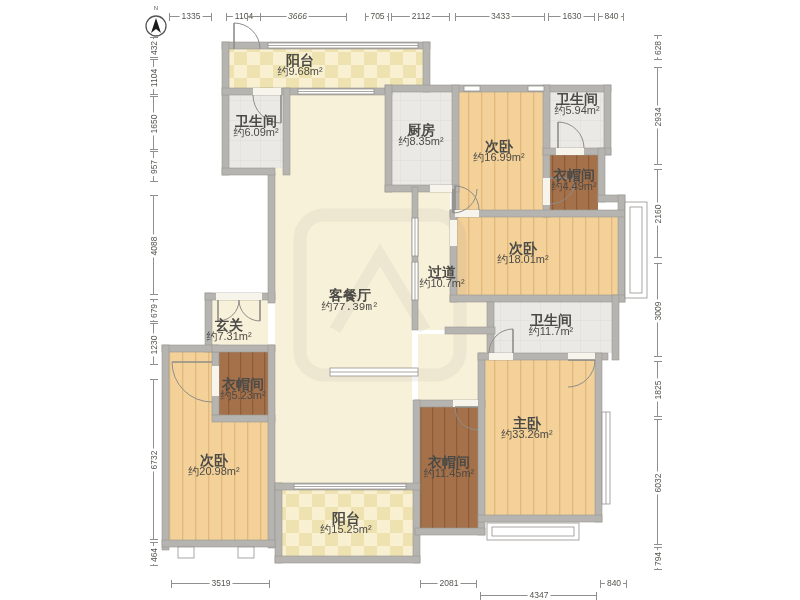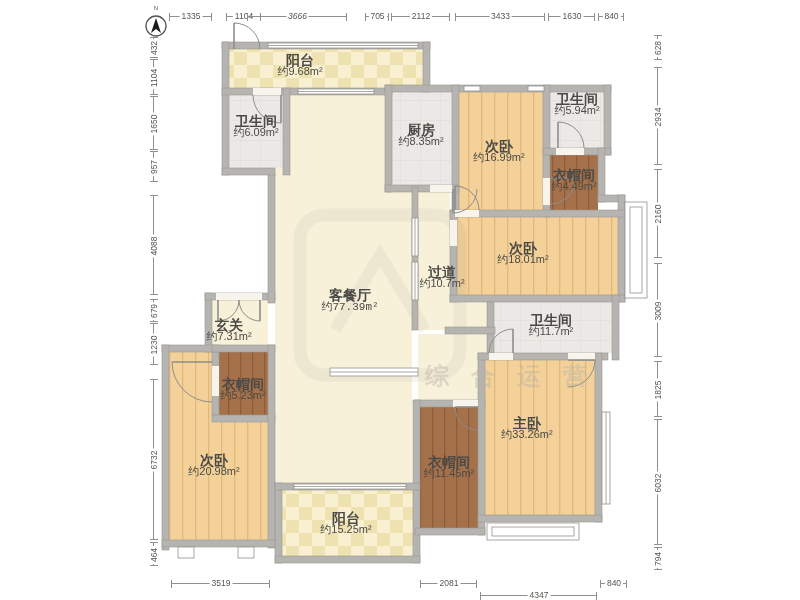--- a/index.html
+++ b/index.html
@@ -248,21 +248,20 @@
   </svg>
 
   <div id="compass">
     <span class="n-label">N</span>
     <svg width="28" height="28" viewBox="0 0 28 28">
       <circle cx="14" cy="15" r="10" fill="none" stroke="#555" stroke-width="1.3"></circle>
       <polygon points="14,7 9,22 14,18 19,22" fill="#1c1c1c"></polygon>
     </svg>
   </div>
 
-  <div id="watermark-text">综合运营</div>
 
 <div class="room-label" style="left: 300px; top: 66px;">
       <div class="rname">阳台</div>
       <div class="rarea">约9.68m²</div>
     </div>
     <div class="room-label" style="left: 256px; top: 127px;">
       <div class="rname">卫生间</div>
       <div class="rarea">约6.09m²</div>
     </div>
     <div class="room-label" style="left: 421px; top: 136px;">

